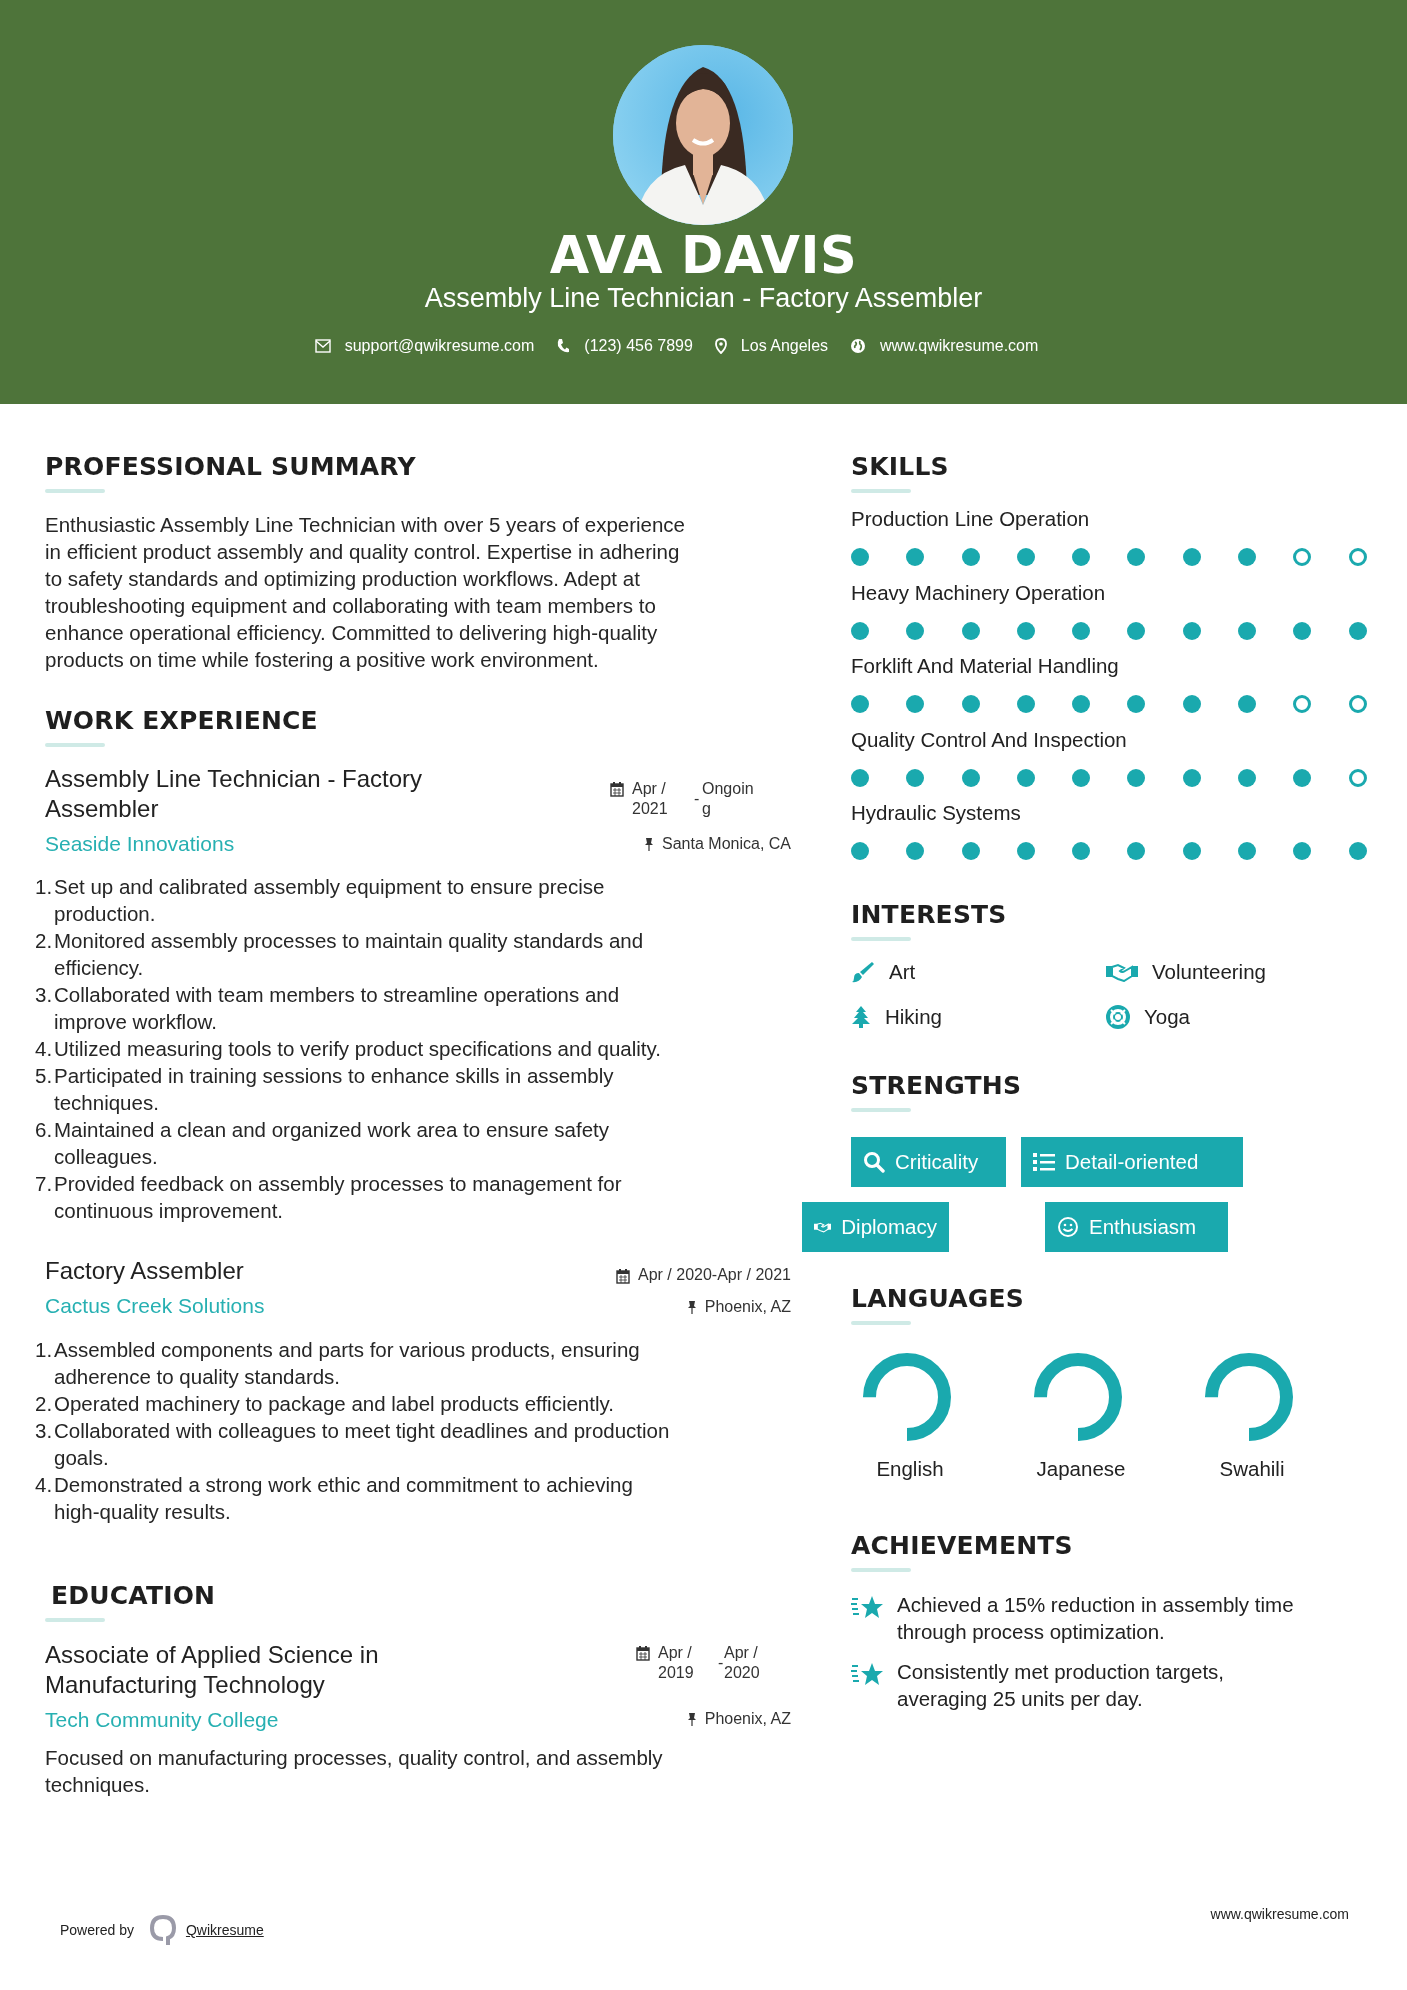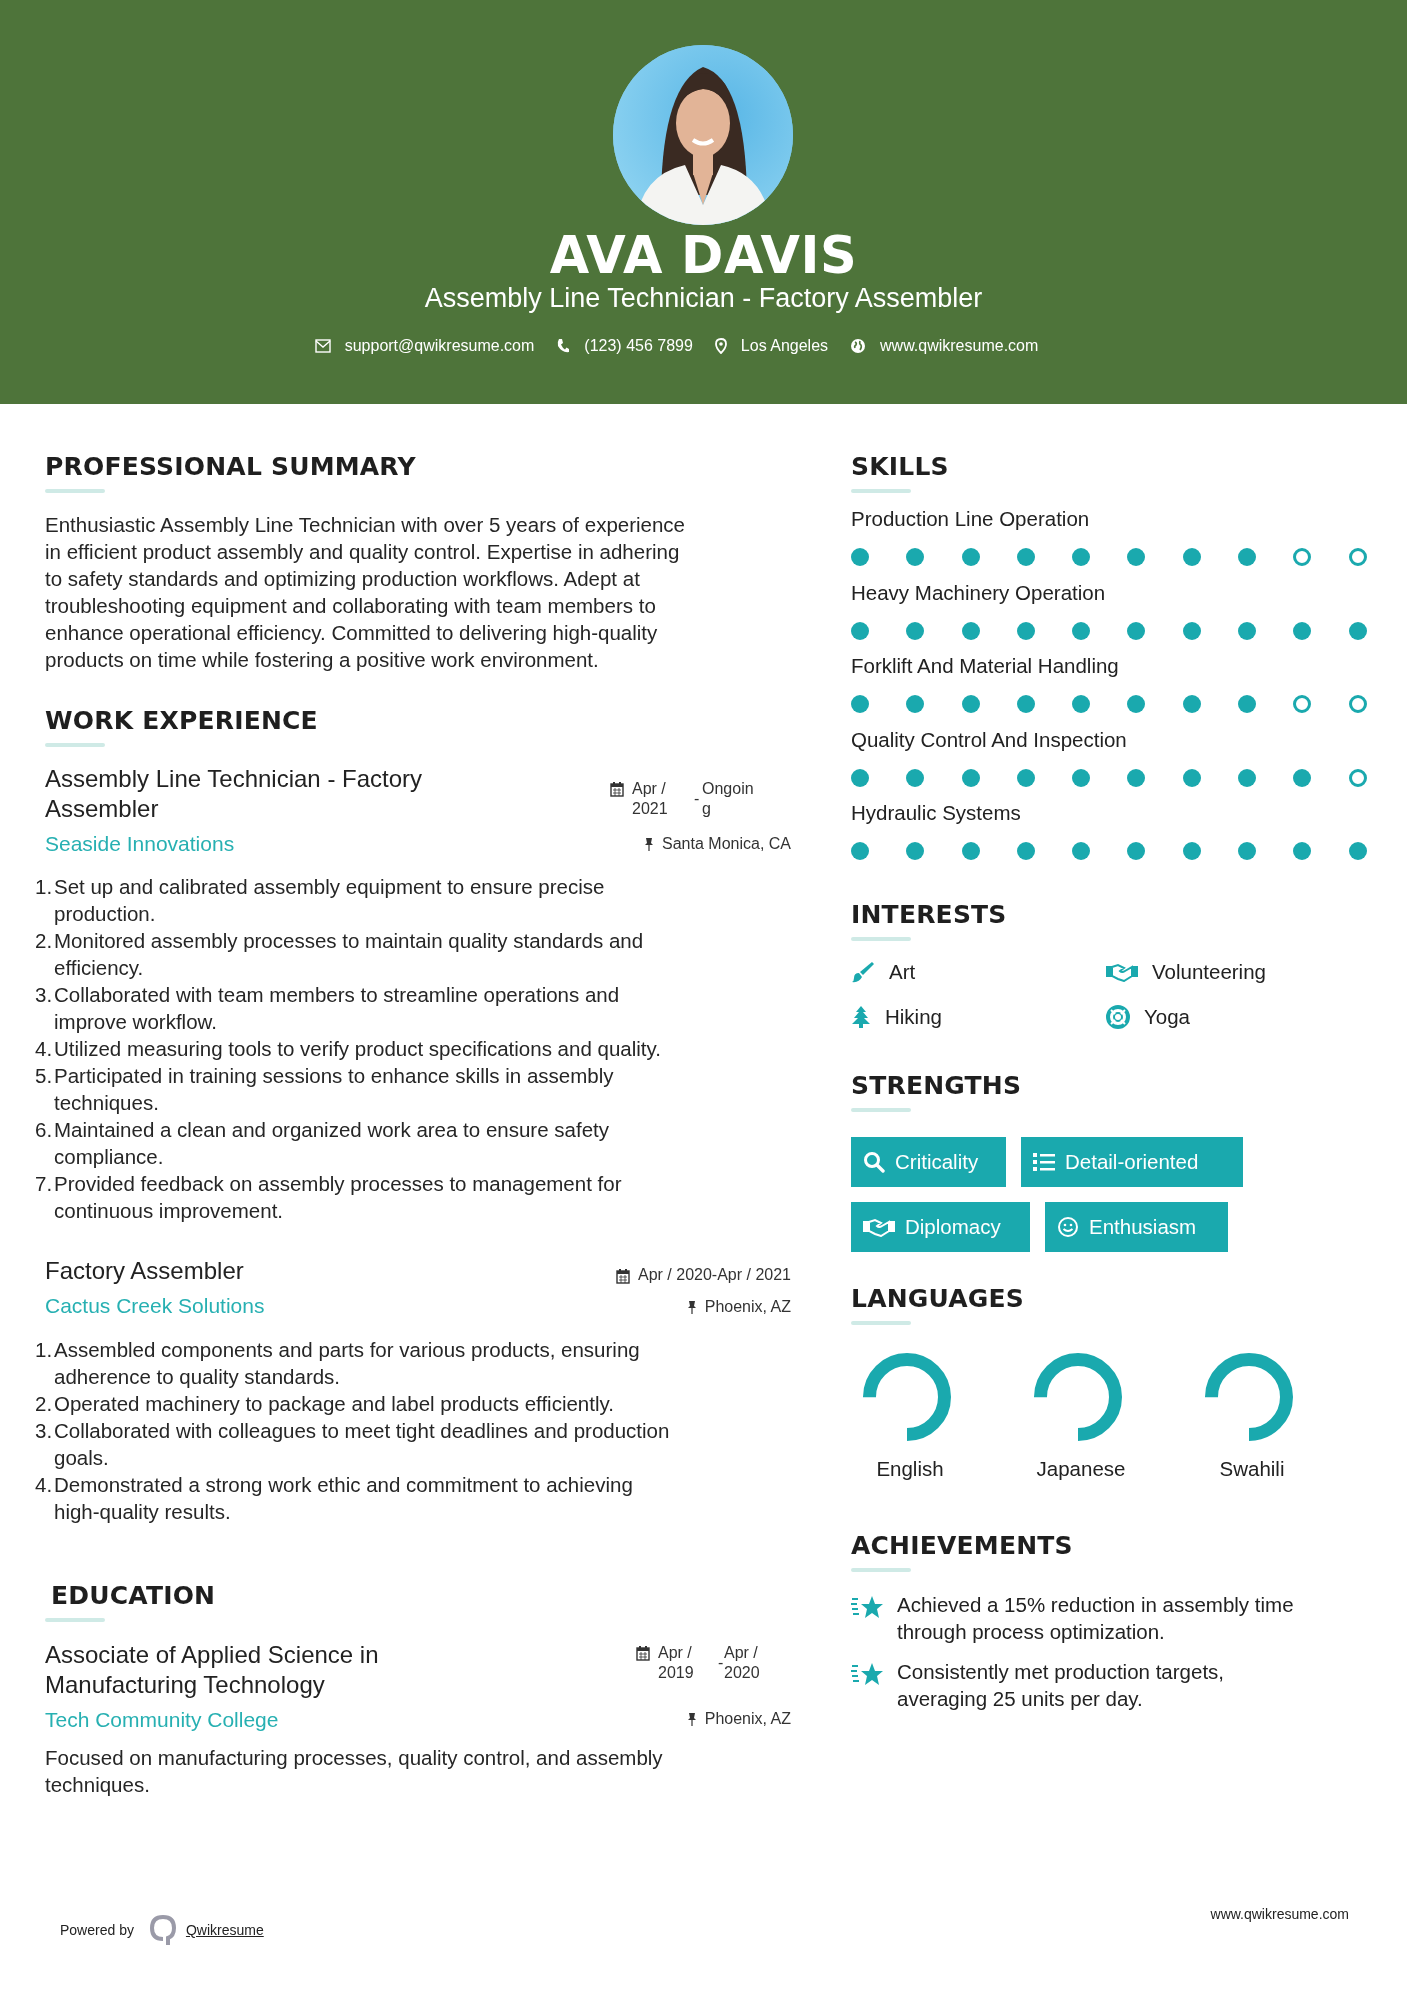--- a/index.html
+++ b/index.html
@@ -171,21 +171,21 @@
       <div>Utilized measuring tools to verify product specifications and quality.</div>
     </li>
   <li>
       <span class="num">5.</span>
       <div>Participated in training sessions to enhance skills in assembly</div>
       <div>techniques.</div>
     </li>
   <li>
       <span class="num">6.</span>
       <div>Maintained a clean and organized work area to ensure safety</div>
-      <div>compliance.</div>
+      <div>colleagues.</div>
     </li>
   <li>
       <span class="num">7.</span>
       <div>Provided feedback on assembly processes to management for</div>
       <div>continuous improvement.</div>
     </li>
 </ol>
 
 <div class="job-title" style="left:45px; top:1256px;">Factory Assembler</div>
 <div class="meta" style="right:616px; top:1266px;">
@@ -382,21 +382,21 @@
   <svg width="22" height="20" viewBox="0 0 22 20">
       <rect x="0" y="1" width="4" height="4" fill="#fff"></rect>
       <rect x="0" y="8" width="4" height="4" fill="#fff"></rect>
       <rect x="0" y="15" width="4" height="4" fill="#fff"></rect>
       <rect x="7" y="2" width="15" height="2.5" fill="#fff"></rect>
       <rect x="7" y="9" width="15" height="2.5" fill="#fff"></rect>
       <rect x="7" y="16" width="15" height="2.5" fill="#fff"></rect>
     </svg>
   <span>Detail-oriented</span>
 </div>
-<div class="badge" style="left:851px; top:1202px; width:179px;">
+<div class="badge" style="left:802px; top:1202px; width:147px;">
   <svg width="32" height="20" viewBox="0 0 32 20">
       <rect x="0" y="4" width="6" height="11" fill="#fff"></rect>
       <rect x="26" y="4" width="6" height="11" fill="#fff"></rect>
       <path d="M6 5 L12 3 L18 6 L14 9 Q16 11 19 9 L26 5 L26 14 L18 19 L12 17 L6 14 Z" fill="none" stroke="#fff" stroke-width="2"></path>
     </svg>
   <span>Diplomacy</span>
 </div>
 <div class="badge" style="left:1045px; top:1202px; width:183px;">
   <svg width="22" height="22" viewBox="0 0 22 22">
       <circle cx="11" cy="11" r="9" fill="none" stroke="#fff" stroke-width="2"></circle>

